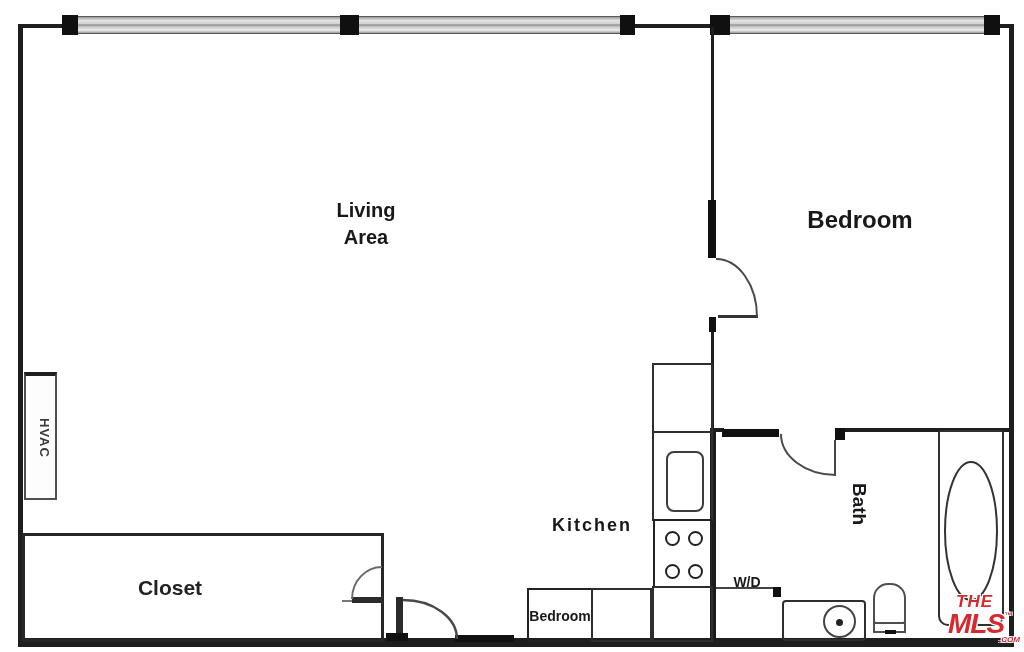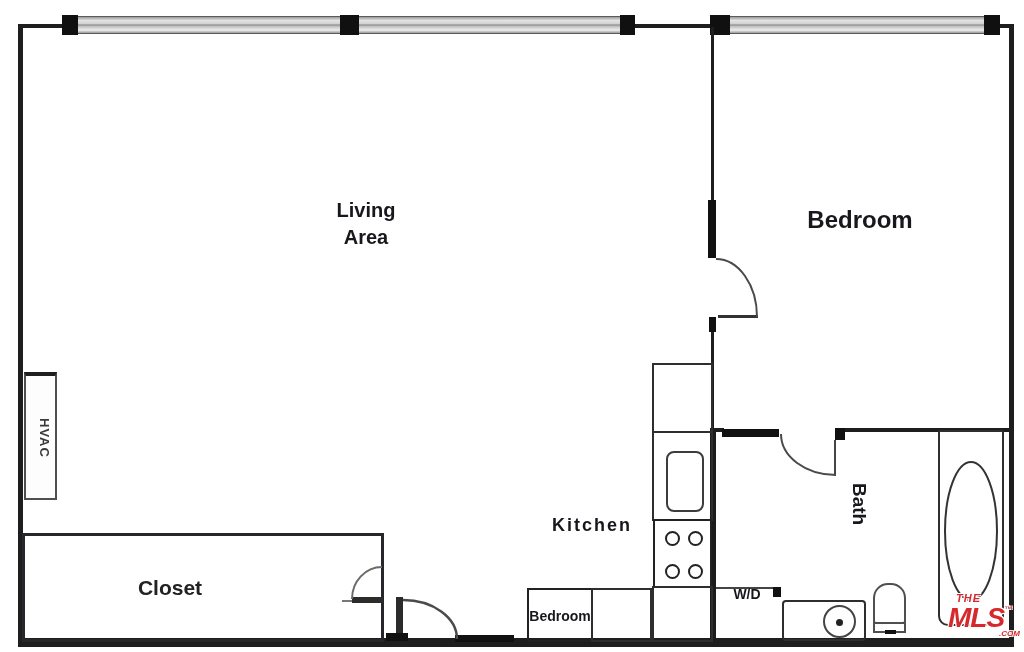--- a/index.html
+++ b/index.html
@@ -23,21 +23,21 @@
     position:absolute; color:#17171c; font-weight:bold;
     text-align:center; white-space:nowrap;
   }
   .vert {
     writing-mode:vertical-rl; text-orientation:mixed;
   }
   svg.overlay { position:absolute; left:0; top:0; pointer-events:none; }
   .mls { position:absolute; left:948px; top:593px; width:76px; color:#d7282e;
          font-style:italic; font-weight:bold; line-height:1;
          text-shadow:-1px -1px 0 #fff,1px -1px 0 #fff,-1px 1px 0 #fff,1px 1px 0 #fff; }
-  .mls .t1 { font-size:11px; letter-spacing:1px; margin-left:8px; }
+  .mls .t1 { font-size:17px; letter-spacing:1px; margin-left:8px; }
   .mls .t2 { font-size:28px; letter-spacing:-1px; position:relative; }
   .mls .t2 .tm { font-size:8px; position:absolute; top:2px; }
   .mls .t3 { font-size:8px; text-align:right; margin-top:-2px; margin-right:4px; }
 </style>
 </head>
 <body>
 
 <div class="plan">
 
   <div class="w" style="left:18px;top:24px;width:994px;height:4px;"></div>
@@ -88,21 +88,21 @@
   <div class="box" style="left:665px;top:564px;width:15px;height:15px;border-radius:50%;border-color:#222;"></div>
   <div class="box" style="left:688px;top:564px;width:15px;height:15px;border-radius:50%;border-color:#222;"></div>
   <div class="box" style="left:652px;top:586px;width:61px;height:56px;"></div>
 
   <div class="box" style="left:527px;top:588px;width:66px;height:54px;border-color:#222;"></div>
   <div class="lbl" style="left:527px;top:608px;width:66px;font-size:14px;">Bedroom</div>
   <div class="box" style="left:591px;top:588px;width:61px;height:54px;"></div>
 
   <div class="w" style="left:716px;top:587px;width:59px;height:2px;background:#444;"></div>
   <div class="wd2" style="left:773px;top:587px;width:8px;height:10px;"></div>
-  <div class="lbl" style="left:716px;top:574px;width:62px;font-size:14px;margin-top:12px;">W/D</div>
+  <div class="lbl" style="left:716px;top:574px;width:62px;font-size:14px;">W/D</div>
 
   <div class="box" style="left:782px;top:600px;width:84px;height:41px;border-radius:4px;"></div>
   <div class="box-lt" style="left:823px;top:605px;width:33px;height:33px;border-radius:50%;border-color:#444;"></div>
   <div class="abs" style="left:836px;top:619px;width:7px;height:7px;border-radius:50%;background:#222;"></div>
   <div class="box-lt" style="left:873px;top:583px;width:33px;height:41px;border-radius:15px 15px 3px 3px;"></div>
   <div class="box-lt" style="left:873px;top:622px;width:33px;height:11px;"></div>
   <div class="wd2" style="left:885px;top:630px;width:11px;height:4px;top:630px;"></div>
   <div class="box" style="left:938px;top:430px;width:66px;height:196px;border-radius:2px 2px 10px 10px;border-color:#2f2f2f;"></div>
 
   <svg class="overlay" width="1024" height="652" viewBox="0 0 1024 652">

